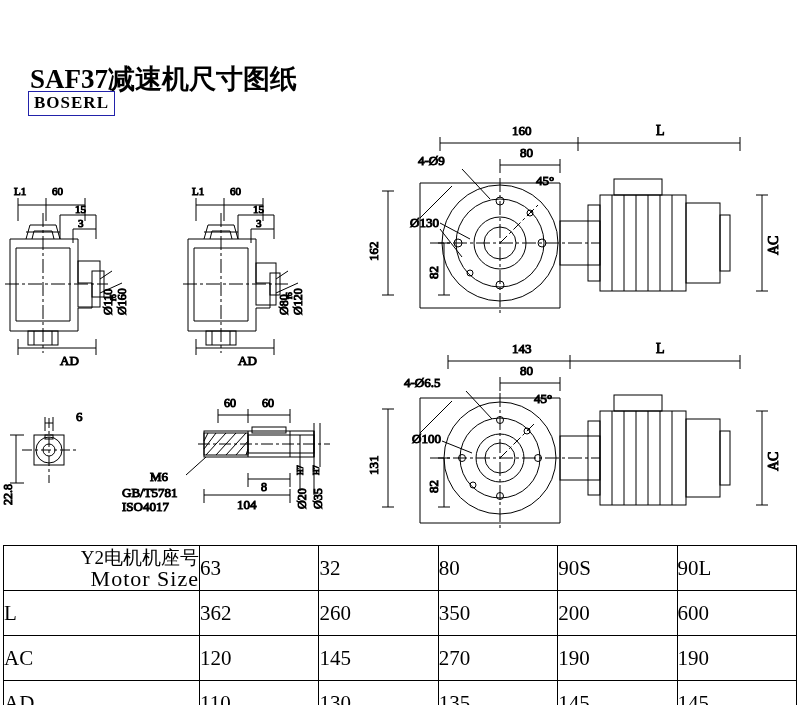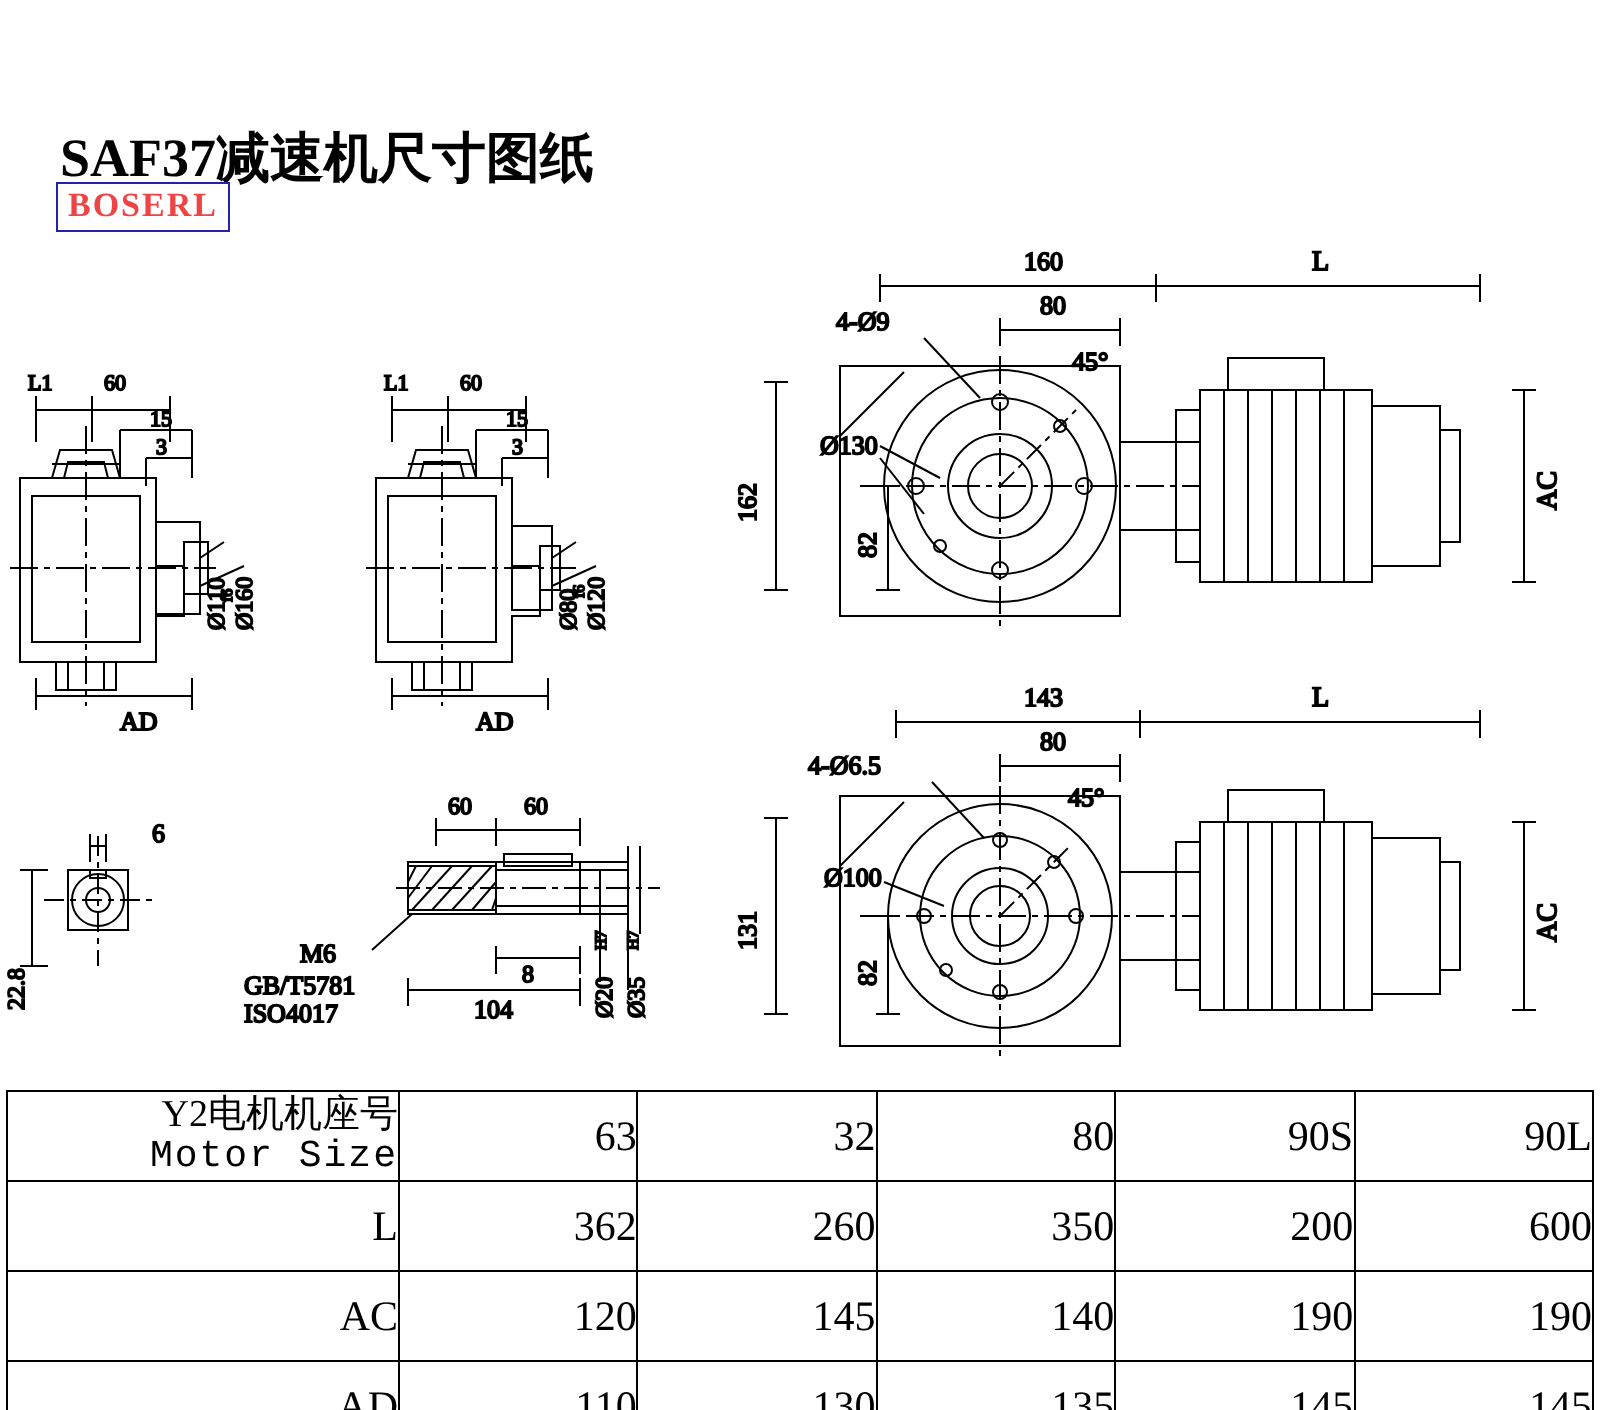--- a/index.html
+++ b/index.html
@@ -32,21 +32,21 @@
     white-space: nowrap;
   }
   #logo {
     position: absolute;
     left: 28px;
     top: 48px;
     border: 1px solid #2222aa;
     padding: 1px 5px 2px 5px;
     font-size: 17px;
     font-weight: bold;
-    color: #ef4444;
+    color: #000000;
     font-family: "Liberation Serif", serif;
     letter-spacing: 1px;
     background: #fff;
   }
   
   #drawing {
     position: absolute;
     left: 0;
     top: 0;
     width: 800px;
@@ -56,21 +56,21 @@
   #spec-table {
     position: absolute;
     left: 3px;
     top: 502px;
     width: 794px;
     border-collapse: collapse;
     table-layout: fixed;
   }
   #spec-table td {
     border: 1px solid #000;
-    text-align: right;
+    text-align: left;
     font-size: 21px;
     font-family: "Liberation Serif", serif;
     height: 44px;
     padding: 0;
   }
   #spec-table td.rowhead {
     width: 192px;
   }
   #spec-table td.hdr-cn {
     font-size: 20px;
@@ -78,23 +78,23 @@
     text-align: right;
     padding-left: 3px;
   }
   .hdr-two {
     display: block;
     font-size: 19px;
     line-height: 21px;
     white-space: nowrap;
   }
   .hdr-two.mono {
-    font-family: Liberation Mono, monospace;
+    font-family: Liberation Serif, serif;
     letter-spacing: 1px;
-    font-size: 19px;
+    font-size: 22px;
   }
   svg text {
     font-family: "Liberation Serif", serif;
     fill: #000;
   }
 </style>
 </head>
 <body>
 
 <div class="page">
@@ -424,21 +424,21 @@
         <td>362</td>
         <td>260</td>
         <td>350</td>
         <td>200</td>
         <td>600</td>
       </tr>
       <tr>
         <td class="rowhead">AC</td>
         <td>120</td>
         <td>145</td>
-        <td>140</td>
+        <td>270</td>
         <td>190</td>
         <td>190</td>
       </tr>
       <tr>
         <td class="rowhead">AD</td>
         <td>110</td>
         <td>130</td>
         <td>135</td>
         <td>145</td>
         <td>145</td>

